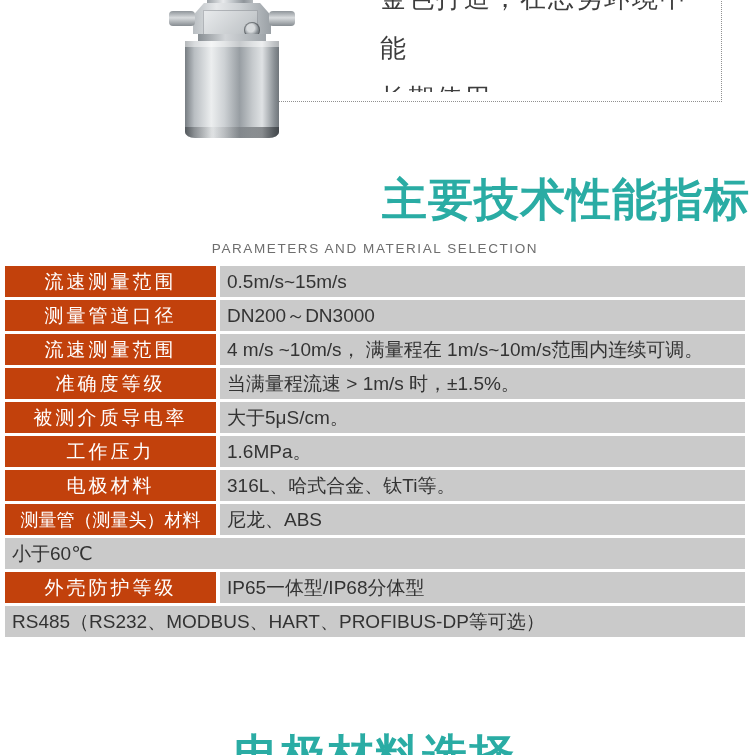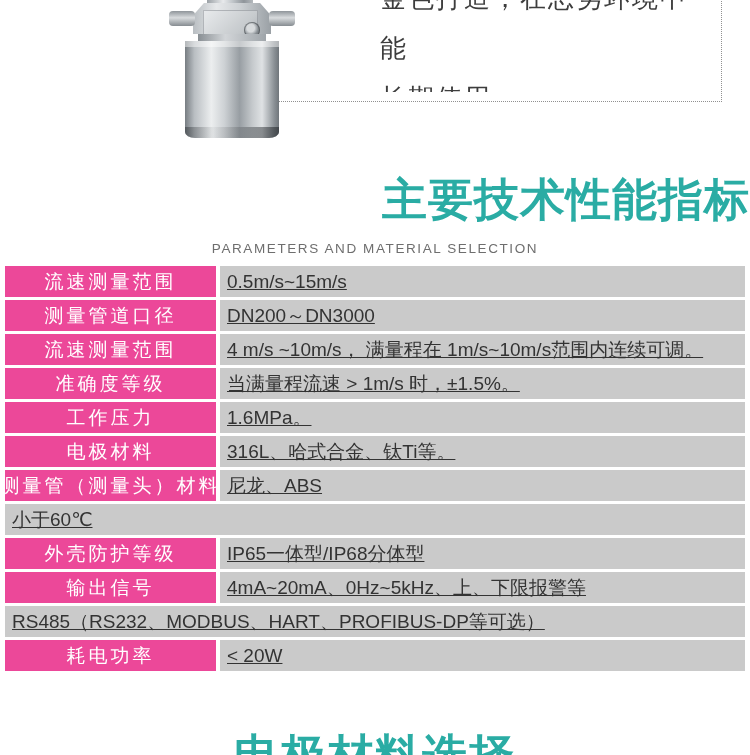--- a/index.html
+++ b/index.html
@@ -73,29 +73,29 @@
   }
   .sec-subtitle{
     position:absolute;top:233px;left:0;width:100%;text-align:center;
     font-size:13.5px;color:#6e6e6e;letter-spacing:1.6px;font-weight:500;margin-top:8px;
   }
 
   
   .spec-table{position:absolute;top:266px;left:5px;width:740px}
   .spec-row{display:flex;height:31px;margin-bottom:3px}
   .spec-label{
-    width:211px;margin-right:4px;background:#ec4899;color:#ffffff;
+    width:211px;margin-right:4px;background:#c2410c;color:#ffffff;
     display:flex;align-items:center;justify-content:center;
     font-size:19px;letter-spacing:3px;white-space:nowrap;
   }
   .spec-row:nth-child(8) .spec-label{letter-spacing:0;font-size:18px}
   .spec-value{
     flex:1;background:#cacaca;color:#333333;
     display:flex;align-items:center;padding-left:7px;
-    font-size:19px;white-space:nowrap;overflow:hidden;text-decoration:underline;
+    font-size:19px;white-space:nowrap;overflow:hidden;
   }
 
   
   .next-title{
     position:absolute;top:726px;left:0;width:100%;text-align:center;
     font-size:45px;font-weight:bold;color:#2aaca4;letter-spacing:2px;
   }
 </style>
 </head>
 <body>
@@ -134,44 +134,40 @@
   </div>
   <div class="spec-row">
     <div class="spec-label">流速测量范围</div>
     <div class="spec-value">4 m/s ~10m/s， 满量程在 1m/s~10m/s范围内连续可调。</div>
   </div>
   <div class="spec-row">
     <div class="spec-label">准确度等级</div>
     <div class="spec-value">当满量程流速 &gt; 1m/s 时，±1.5%。</div>
   </div>
   <div class="spec-row">
+    <div class="spec-label">被测介质导电率</div>
+    <div class="spec-value">大于5μS/cm。</div>
+  </div>
+  <div class="spec-row">
     <div class="spec-label">工作压力</div>
     <div class="spec-value">1.6MPa。</div>
   </div>
   <div class="spec-row">
     <div class="spec-label">电极材料</div>
     <div class="spec-value">316L、哈式合金、钛Ti等。</div>
   </div>
   <div class="spec-row">
     <div class="spec-label">测量管（测量头）材料</div>
     <div class="spec-value">尼龙、ABS</div>
   </div>
   <div class="spec-row">
     <div class="spec-value">小于60℃</div>
   </div>
   <div class="spec-row">
     <div class="spec-label">外壳防护等级</div>
     <div class="spec-value">IP65一体型/IP68分体型</div>
   </div>
   <div class="spec-row">
-    <div class="spec-label">输出信号</div>
-    <div class="spec-value">4mA~20mA、0Hz~5kHz、上、下限报警等</div>
-  </div>
-  <div class="spec-row">
     <div class="spec-value">RS485（RS232、MODBUS、HART、PROFIBUS-DP等可选）</div>
-  </div>
-  <div class="spec-row">
-    <div class="spec-label">耗电功率</div>
-    <div class="spec-value">&lt; 20W</div>
   </div>
 </div>
 
 <div class="next-title">电极材料选择</div>
 
 </body></html>

